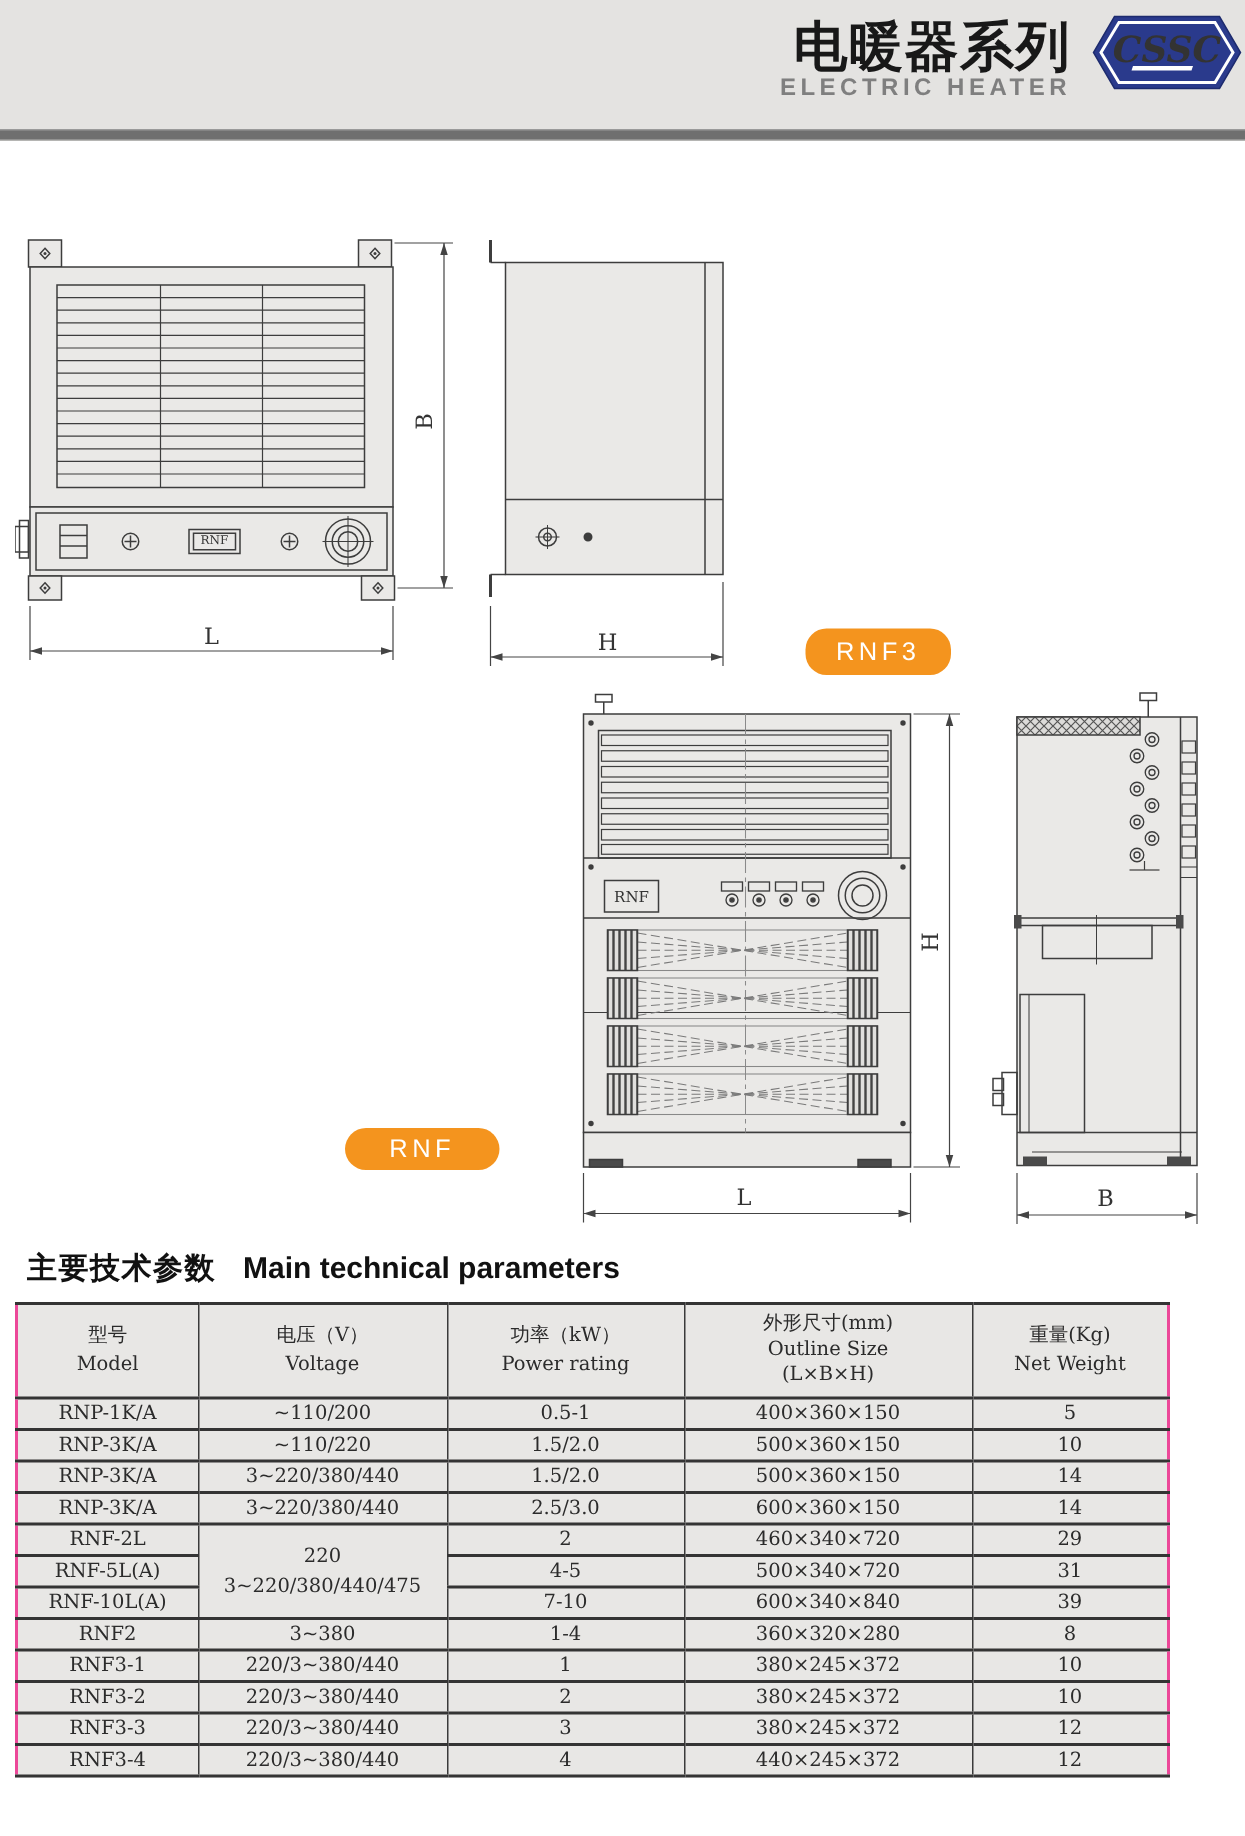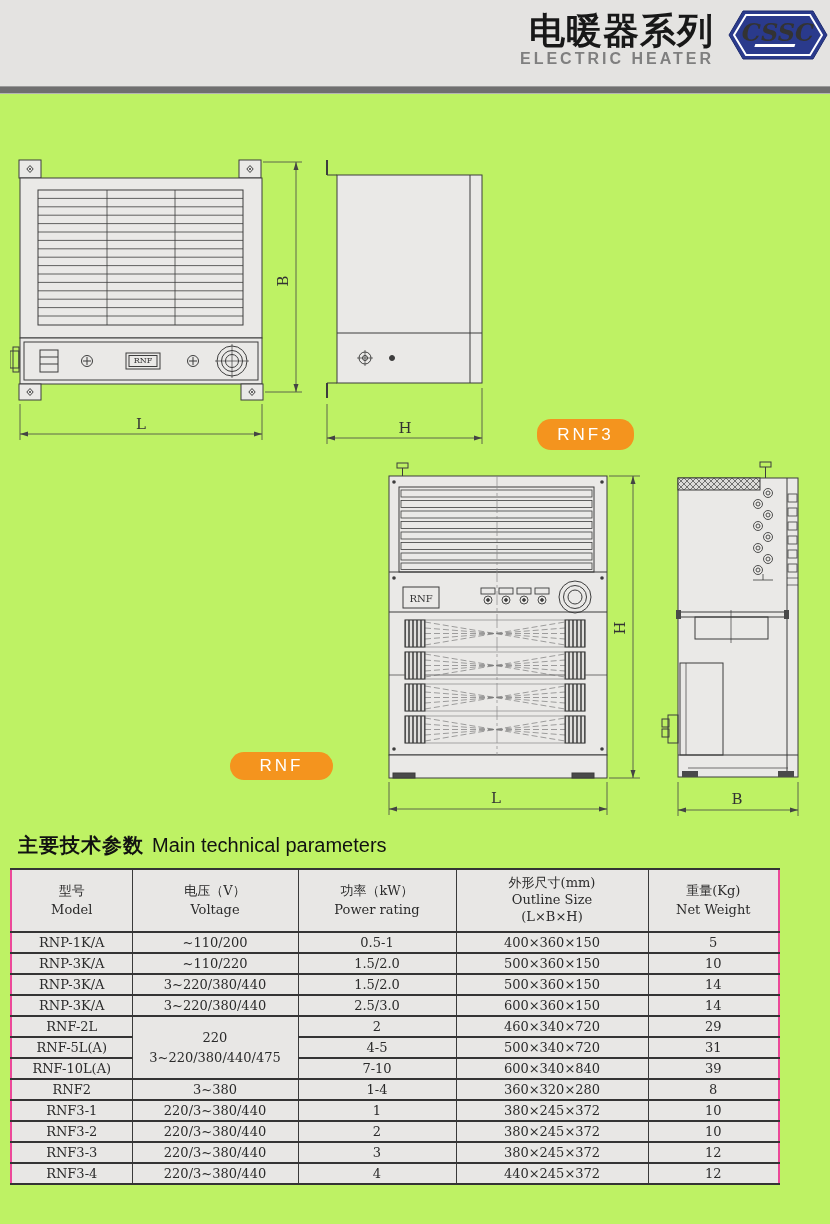--- a/index.html
+++ b/index.html
@@ -1,19 +1,19 @@
 <!DOCTYPE html>
 <html><head>
 <meta charset="utf-8">
 <style>
   html,body{margin:0;padding:0;}
   body{background:#cfcfcd;}
   #page{
     position:relative;width:830px;height:1224px;margin:0 auto;
-    background:#bef264;overflow:hidden;
+    background:#ffffff;overflow:hidden;
     font-family:"Liberation Sans",sans-serif;
   }
   
   #topband{position:absolute;left:0;top:0;width:830px;height:86px;background:#e4e3e1;}
   #toprule{position:absolute;left:0;top:86px;width:830px;height:6px;background:#6f6f6f;border-top:1px solid #9a9a9a;border-bottom:1px solid #b5b5b3;}
   .title-block{position:absolute;top:12px;right:116px;text-align:right;}
   .title-zh{font-size:36px;font-weight:bold;color:#181818;letter-spacing:1px;line-height:1.05;}
   .title-en{font-size:16px;color:#7f7f7f;letter-spacing:3px;margin-top:0;font-weight:bold;}
   .logo{position:absolute;top:10px;right:2px;width:100px;height:50px;}
   
@@ -21,21 +21,21 @@
   .pill{
     position:absolute;background:#F4941E;color:#fff;border-radius:14px;
     display:flex;align-items:center;justify-content:center;
     font-size:17px;letter-spacing:3px;font-family:"Liberation Sans",sans-serif;
   }
   #pill-rnf3{left:537px;top:419px;width:97px;height:31px;}
   #pill-rnf{left:230px;top:752px;width:103px;height:28px;}
   
   .section-title{position:absolute;left:18px;top:832px;font-size:20px;color:#111;}
   .section-title .zh{font-weight:bold;letter-spacing:1px;}
-  .section-title .en{font-weight:normal;margin-left:8px;}
+  .section-title .en{font-weight:bold;margin-left:18px;}
   
   .param-table{
     position:absolute;left:10px;top:868px;width:768px;
     border-collapse:collapse;table-layout:fixed;
     background:#e8e7e5;font-family:"DejaVu Serif",serif;font-size:13px;color:#2b2b2b;
   }
   .param-table th,.param-table td{
     border-left:1px solid #3a3a3a;border-right:1px solid #3a3a3a;
     border-top:2px solid #343434;border-bottom:2px solid #343434;
     padding:0;overflow:hidden;white-space:nowrap;

